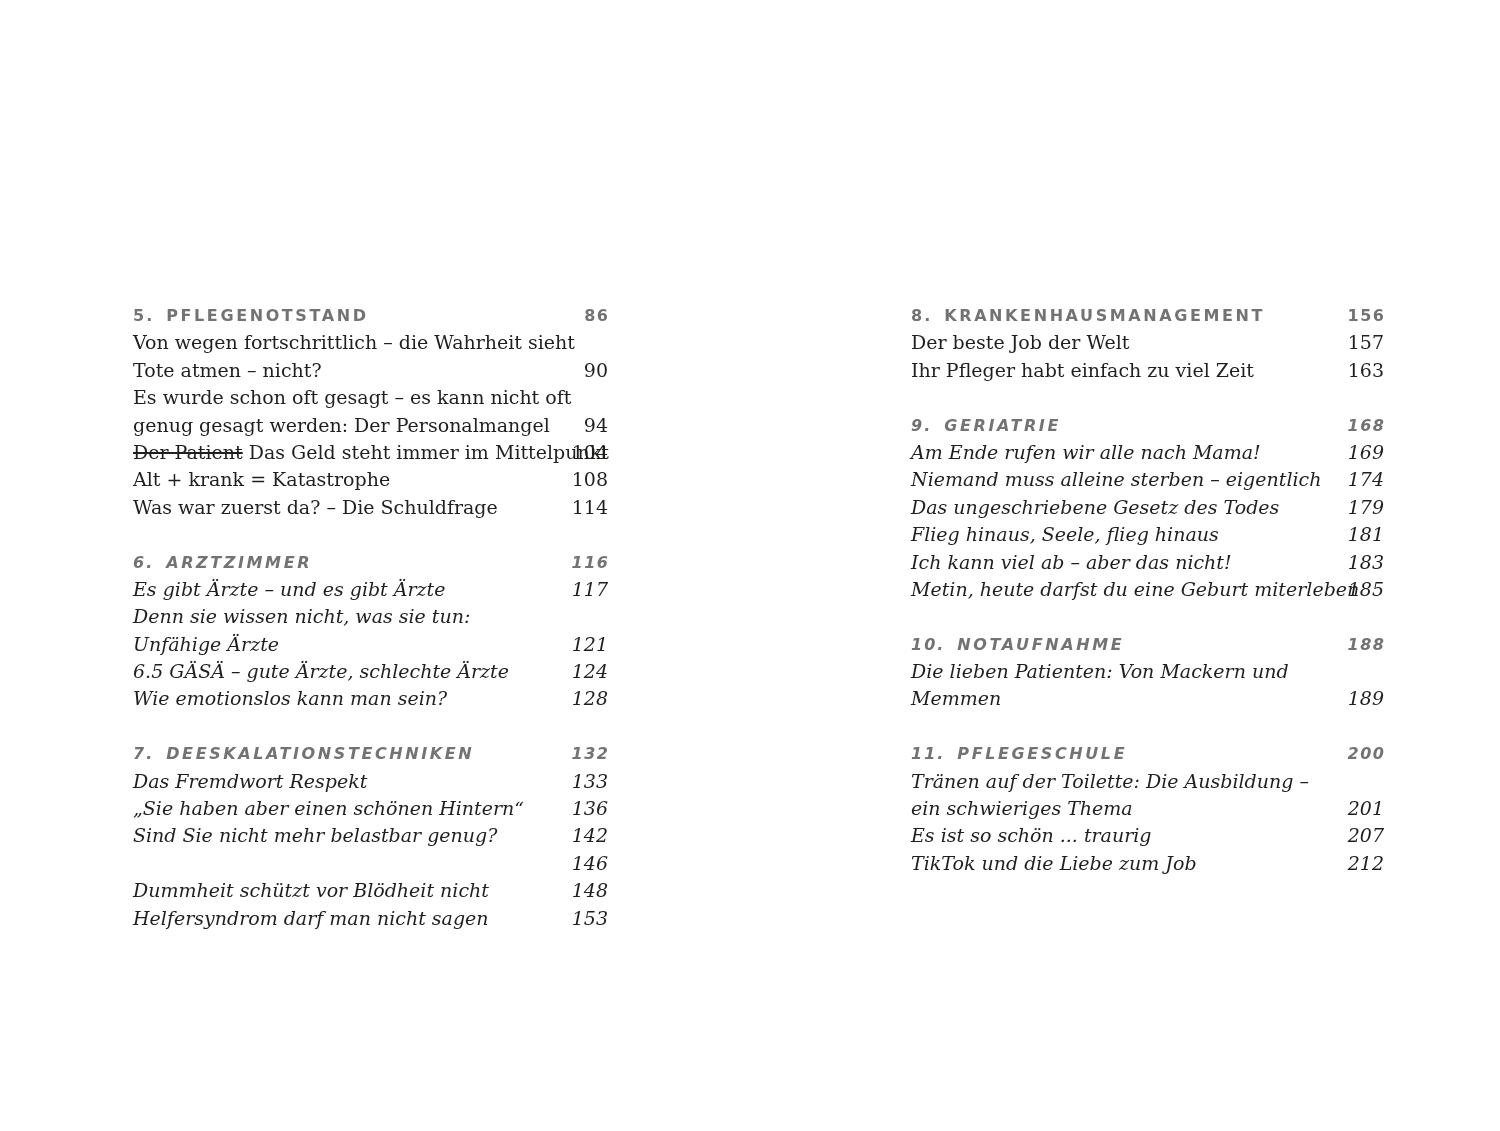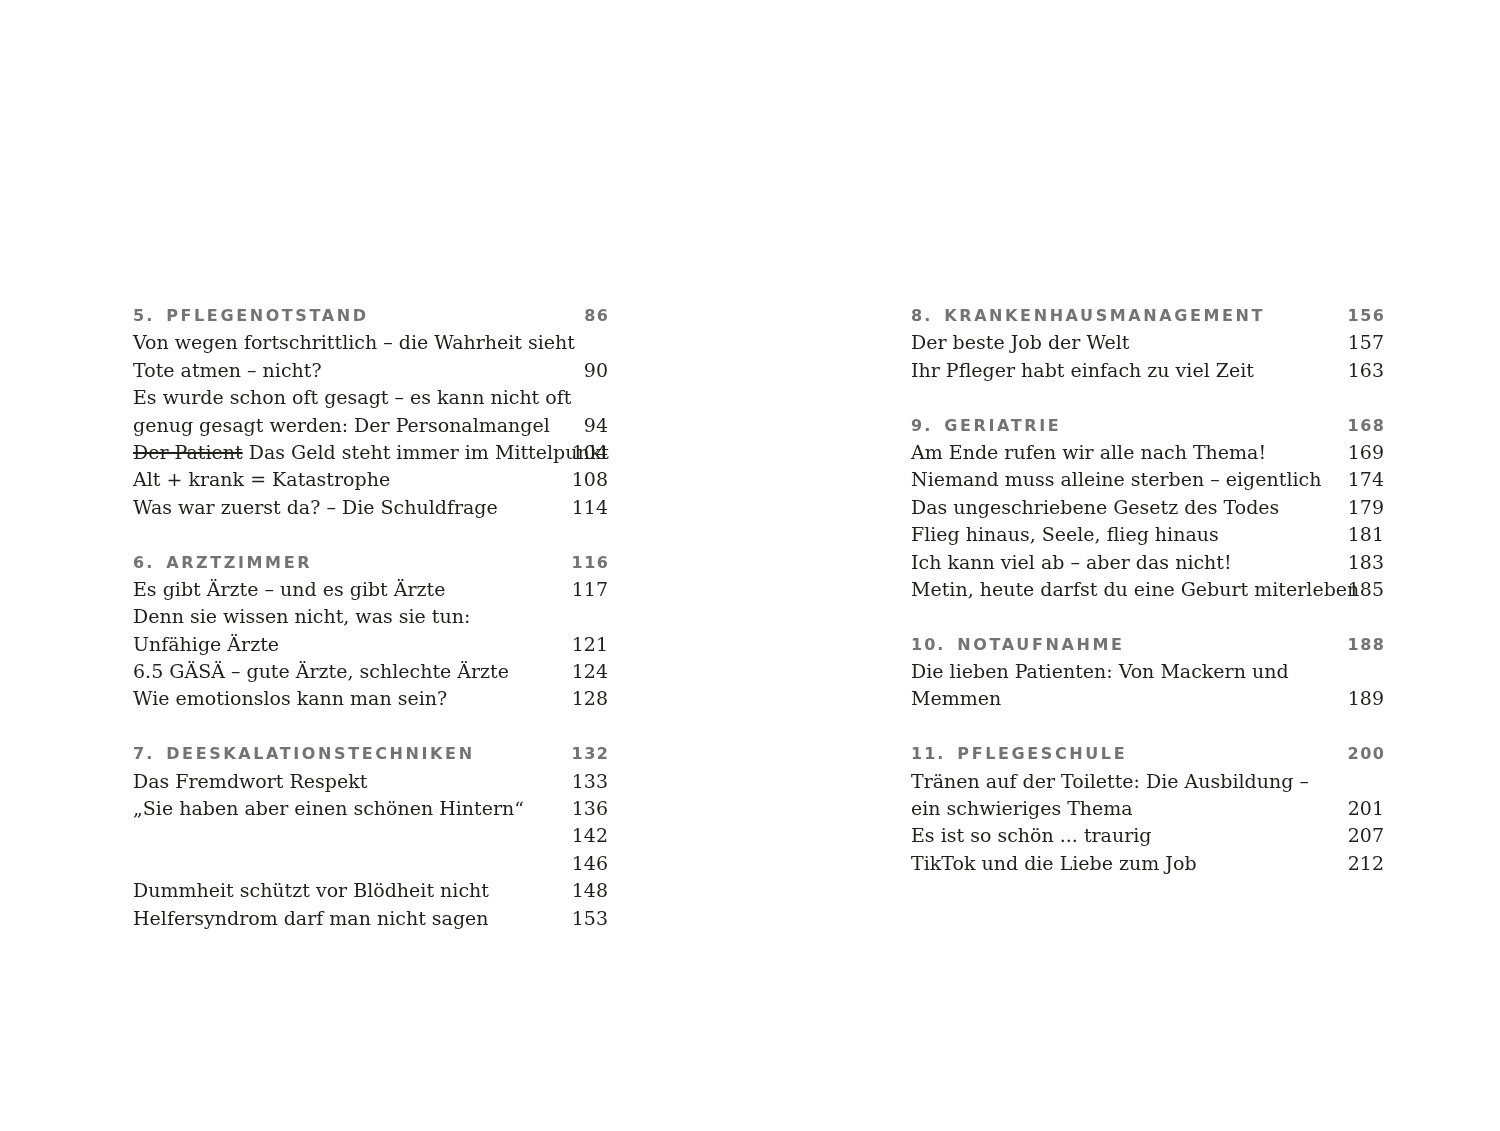--- a/index.html
+++ b/index.html
@@ -18,21 +18,21 @@
     position: absolute;
     inset: 0;
   }
   .col {
     position: absolute;
     top: 302px;
   }
   #col-left  { left: 133px; width: 475px; }
   #col-right { left: 911px; width: 473px; }
 
-  .section + .section { margin-top: 27.4px; }
+  .section + .section { margin-top: 27.4px; font-style: italic; }
 
   .line {
     position: relative;
     height: 27.4px;
     line-height: 27.4px;
     font-family: "DejaVu Serif", serif;
     font-size: 19px;
     color: #1f1f1d;
   }
   .line .txt {
@@ -88,35 +88,35 @@
         <div class="line entry"><span class="txt"><span>Es gibt Ärzte – und es gibt Ärzte</span></span><span class="pg">117</span></div>
         <div class="line entry"><span class="txt"><span>Denn sie wissen nicht, was sie tun:</span></span></div>
         <div class="line entry"><span class="txt"><span>Unfähige Ärzte</span></span><span class="pg">121</span></div>
         <div class="line entry"><span class="txt"><span>6.5 GÄSÄ – gute Ärzte, schlechte Ärzte</span></span><span class="pg">124</span></div>
         <div class="line entry"><span class="txt"><span>Wie emotionslos kann man sein?</span></span><span class="pg">128</span></div>
       </div>
       <div class="section">
         <div class="line heading"><span class="num">7.</span><span class="title">DEESKALATIONSTECHNIKEN</span><span class="pg">132</span></div>
         <div class="line entry"><span class="txt"><span>Das Fremdwort Respekt</span></span><span class="pg">133</span></div>
         <div class="line entry"><span class="txt"><span>„Sie haben aber einen schönen Hintern“</span></span><span class="pg">136</span></div>
-        <div class="line entry"><span class="pg">142</span></div>
+        <div class="line entry"><span class="txt"><span>Sind Sie nicht mehr belastbar genug?</span></span><span class="pg">142</span></div>
         <div class="line entry"><span class="pg">146</span></div>
         <div class="line entry"><span class="txt"><span>Dummheit schützt vor Blödheit nicht</span></span><span class="pg">148</span></div>
         <div class="line entry"><span class="txt"><span>Helfersyndrom darf man nicht sagen</span></span><span class="pg">153</span></div>
       </div>
     </div>
     <div class="col" id="col-right">
       <div class="section">
         <div class="line heading"><span class="num">8.</span><span class="title">KRANKENHAUSMANAGEMENT</span><span class="pg">156</span></div>
         <div class="line entry"><span class="txt"><span>Der beste Job der Welt</span></span><span class="pg">157</span></div>
         <div class="line entry"><span class="txt"><span>Ihr Pfleger habt einfach zu viel Zeit</span></span><span class="pg">163</span></div>
       </div>
       <div class="section">
         <div class="line heading"><span class="num">9.</span><span class="title">GERIATRIE</span><span class="pg">168</span></div>
-        <div class="line entry"><span class="txt"><span>Am Ende rufen wir alle nach Thema!</span></span><span class="pg">169</span></div>
+        <div class="line entry"><span class="txt"><span>Am Ende rufen wir alle nach Mama!</span></span><span class="pg">169</span></div>
         <div class="line entry"><span class="txt"><span>Niemand muss alleine sterben – eigentlich</span></span><span class="pg">174</span></div>
         <div class="line entry"><span class="txt"><span>Das ungeschriebene Gesetz des Todes</span></span><span class="pg">179</span></div>
         <div class="line entry"><span class="txt"><span>Flieg hinaus, Seele, flieg hinaus</span></span><span class="pg">181</span></div>
         <div class="line entry"><span class="txt"><span>Ich kann viel ab – aber das nicht!</span></span><span class="pg">183</span></div>
         <div class="line entry"><span class="txt"><span>Metin, heute darfst du eine Geburt miterleben</span></span><span class="pg">185</span></div>
       </div>
       <div class="section">
         <div class="line heading"><span class="num">10.</span><span class="title">NOTAUFNAHME</span><span class="pg">188</span></div>
         <div class="line entry"><span class="txt"><span>Die lieben Patienten: Von Mackern und</span></span></div>
         <div class="line entry"><span class="txt"><span>Memmen</span></span><span class="pg">189</span></div>

